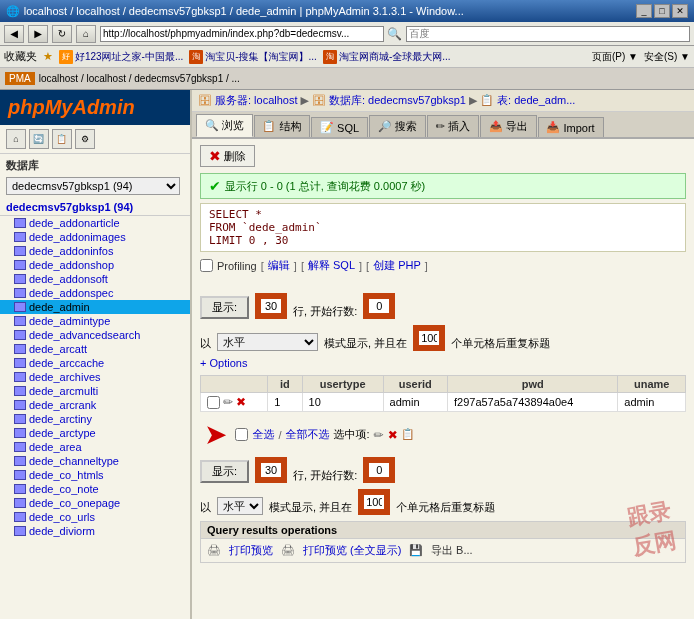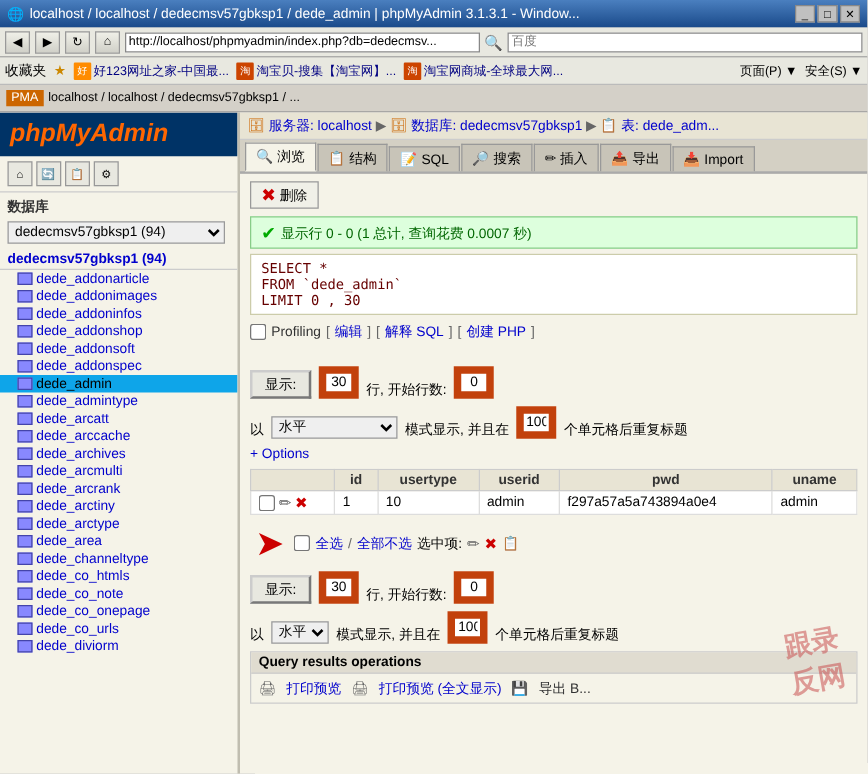--- a/index.html
+++ b/index.html
@@ -358,20 +358,24 @@
         <span class="table-icon"></span>
         <span>dede_addonspec</span>
       </li>
       <li class="table-item active">
         <span class="table-icon"></span>
         <span>dede_admin</span>
       </li>
       <li class="table-item">
         <span class="table-icon"></span>
         <span>dede_admintype</span>
+      </li>
+      <li class="table-item">
+        <span class="table-icon"></span>
+        <span>dede_advancedsearch</span>
       </li>
       <li class="table-item">
         <span class="table-icon"></span>
         <span>dede_arcatt</span>
       </li>
       <li class="table-item">
         <span class="table-icon"></span>
         <span>dede_arccache</span>
       </li>
       <li class="table-item">

